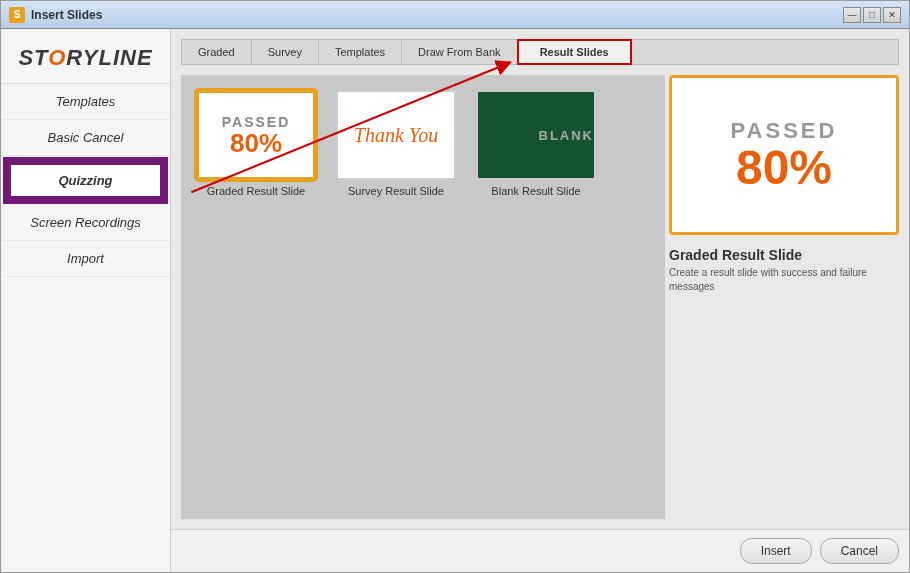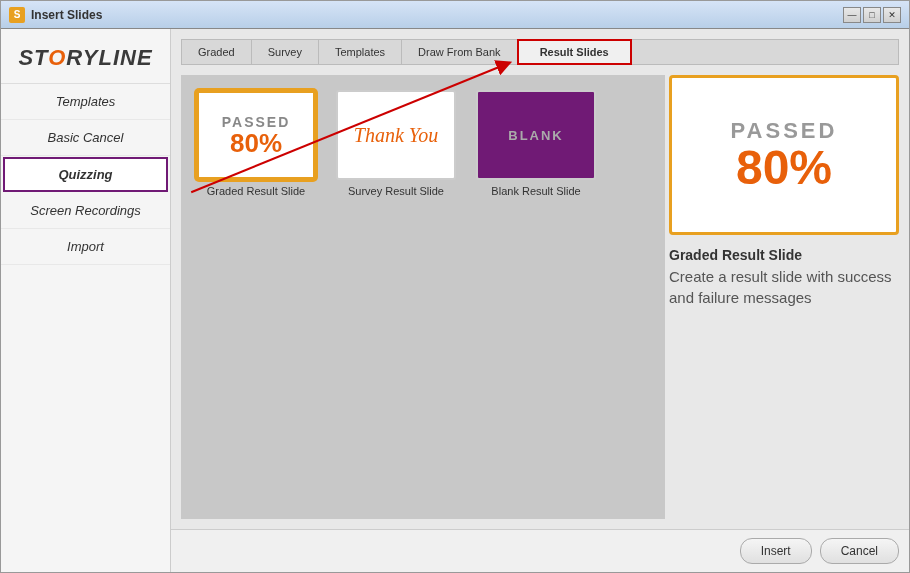--- a/index.html
+++ b/index.html
@@ -99,21 +99,21 @@
     .sidebar-item {
       padding: 10px 14px;
       font-size: 13px;
       color: #333;
       cursor: pointer;
       border-bottom: 1px solid #e8e8e8;
       font-style: italic;
     }
     .sidebar-item.active {
       background: #fff;
-      border: 2px solid #701a75;
+      border: 8px solid #701a75;
       font-weight: 600;
       margin: 1px 2px;
       padding: 8px 12px;
     }
     .tabs-bar {
       display: flex;
       background: #d8d8d8;
       border: 1px solid #bbb;
       margin-bottom: 10px;
       flex-shrink: 0;
@@ -214,22 +214,22 @@
       color: #e8600a;
       font-style: italic;
       font-family: cursive, 'Times New Roman';
     }
     
     .blank-thumb {
       width: 100%;
       height: 100%;
       display: flex;
       align-items: center;
-      justify-content: center;
-      background: #701a75;
+      justify-content: flex-end;
+      background: #14532d;
     }
     .blank-text {
       font-size: 13px;
       font-weight: bold;
       color: #aaa;
       letter-spacing: 2px;
     }
     
     .preview-panel {
       width: 230px;
@@ -262,21 +262,21 @@
       color: #e8600a;
       line-height: 1;
     }
     .preview-title {
       font-size: 14px;
       font-weight: bold;
       color: #333;
       margin-top: 4px;
     }
     .preview-desc {
-      font-size: 15px;
+      font-size: 10px;
       color: #555;
       line-height: 1.4;
       margin-top: 3px;
     }
     .main-wrapper {
       position: relative;
       flex: 1;
       display: flex;
       flex-direction: column;
     }

